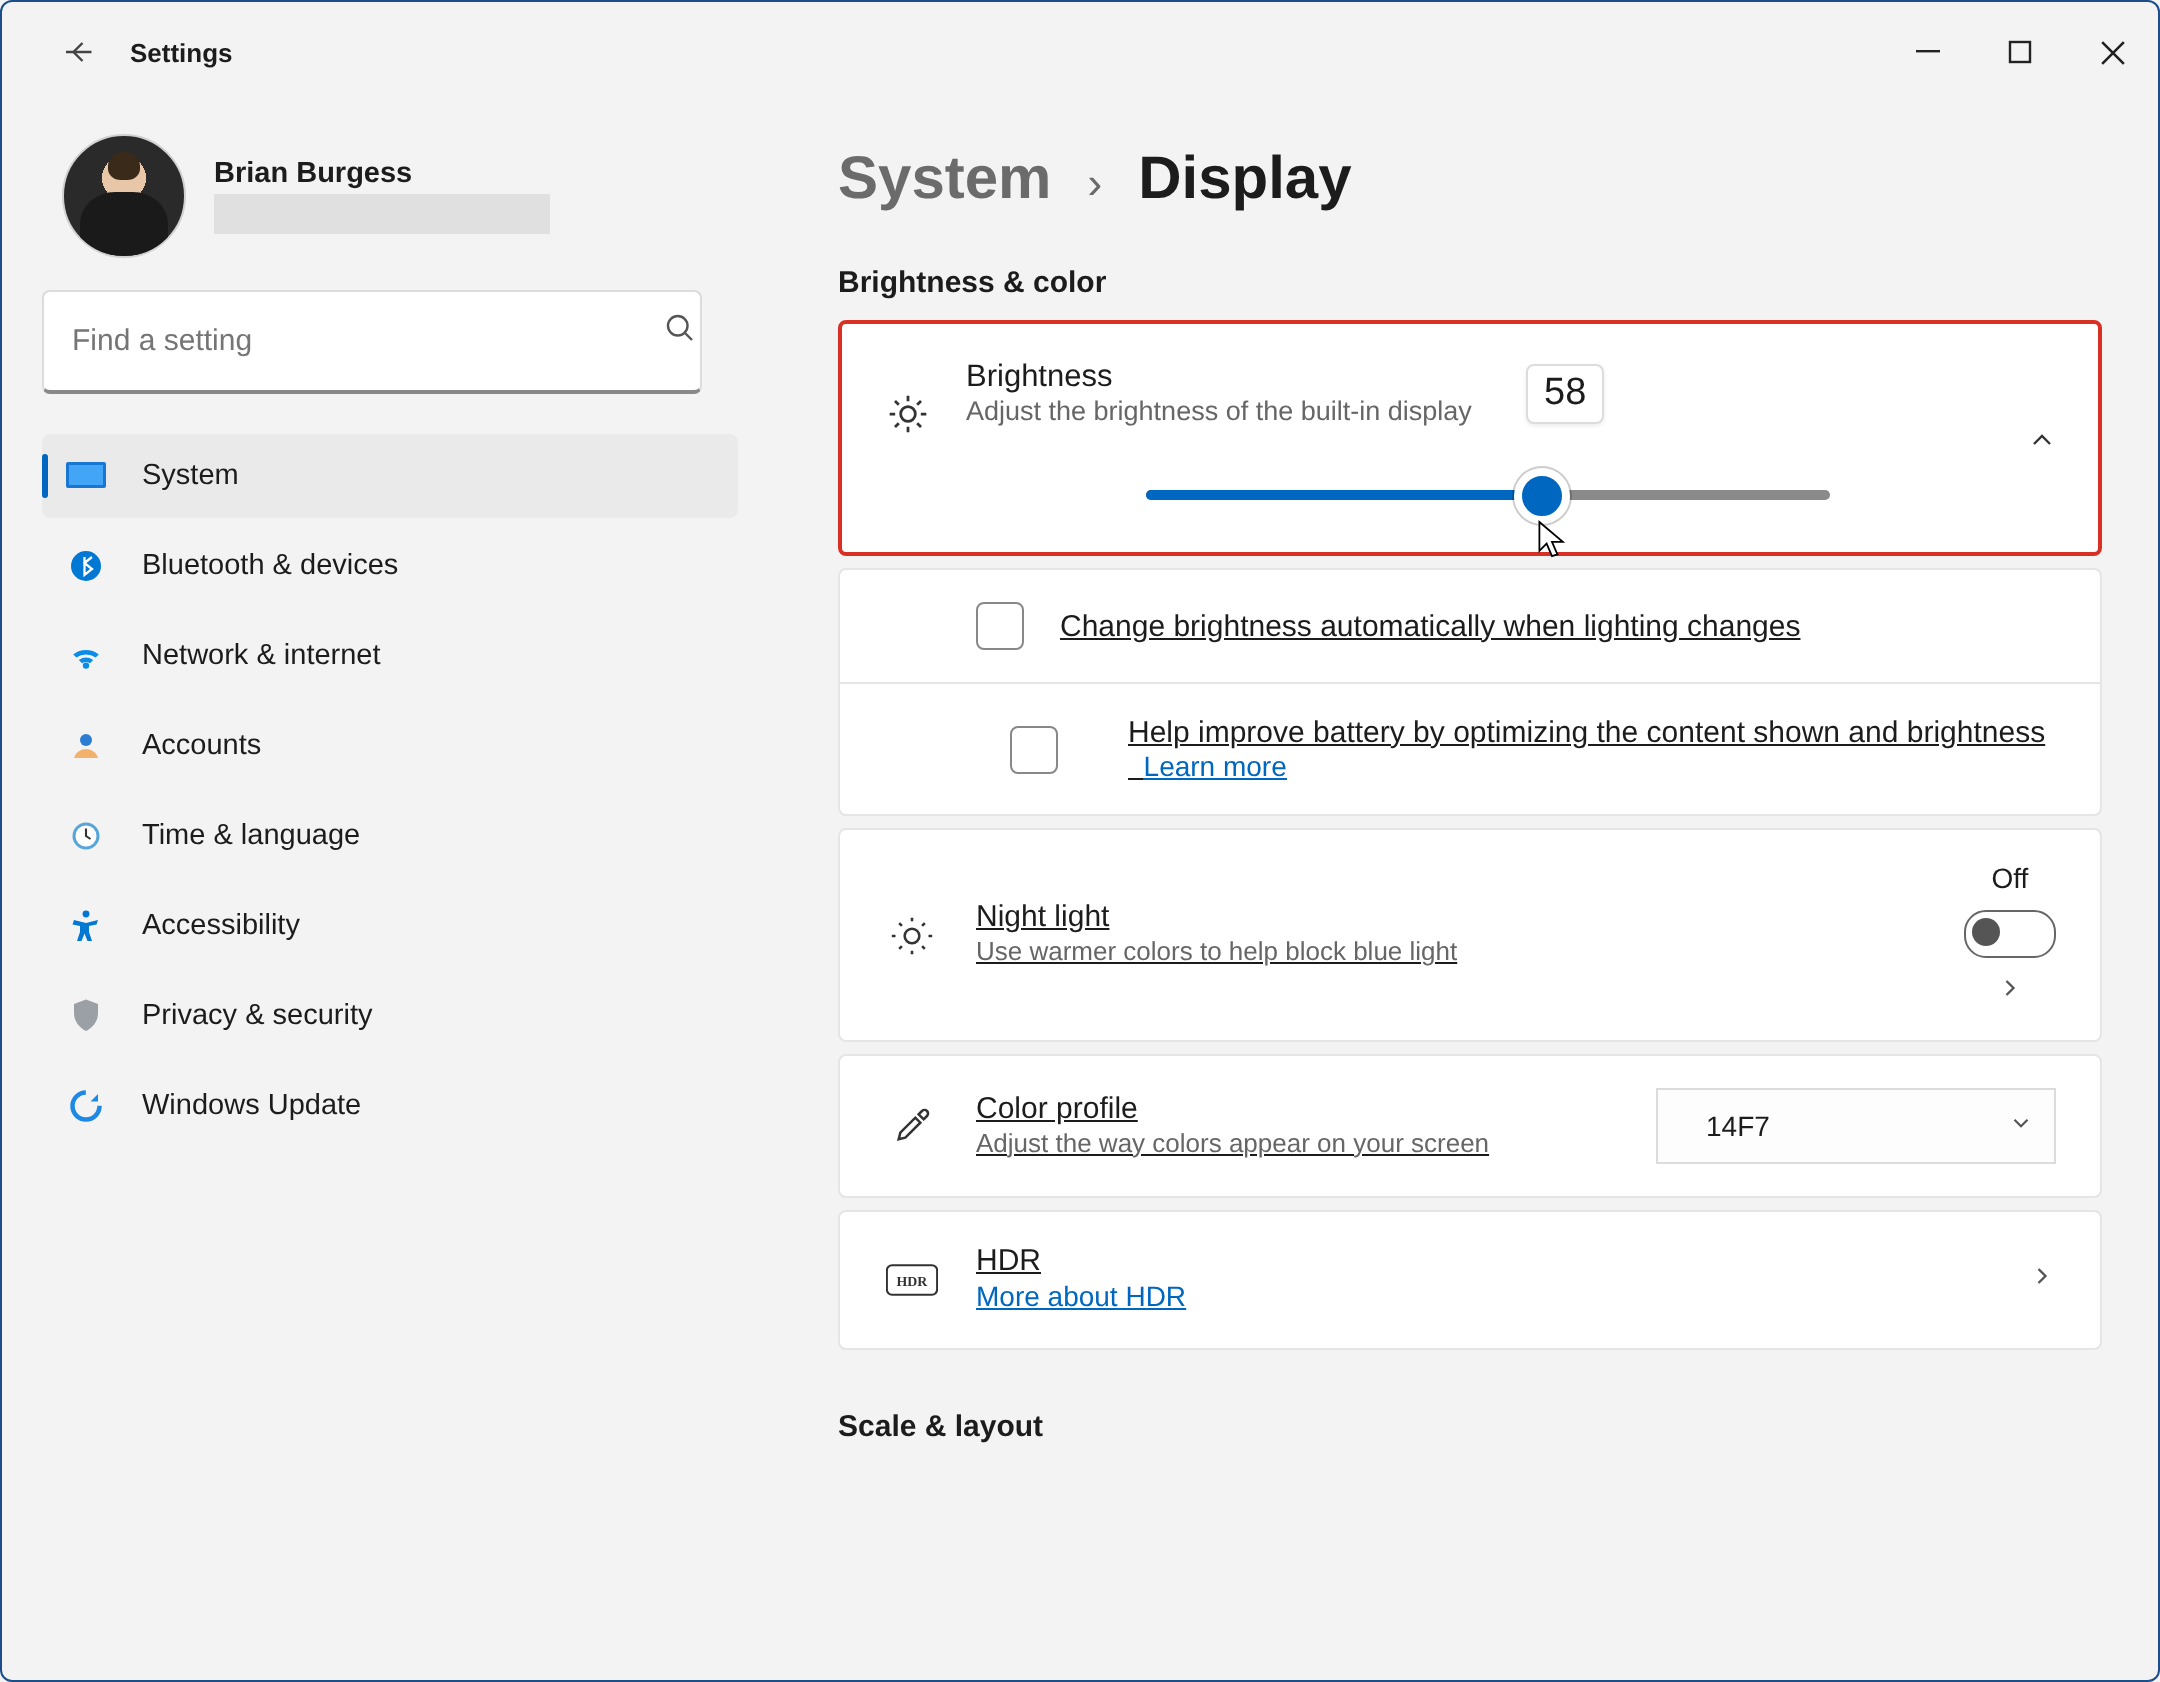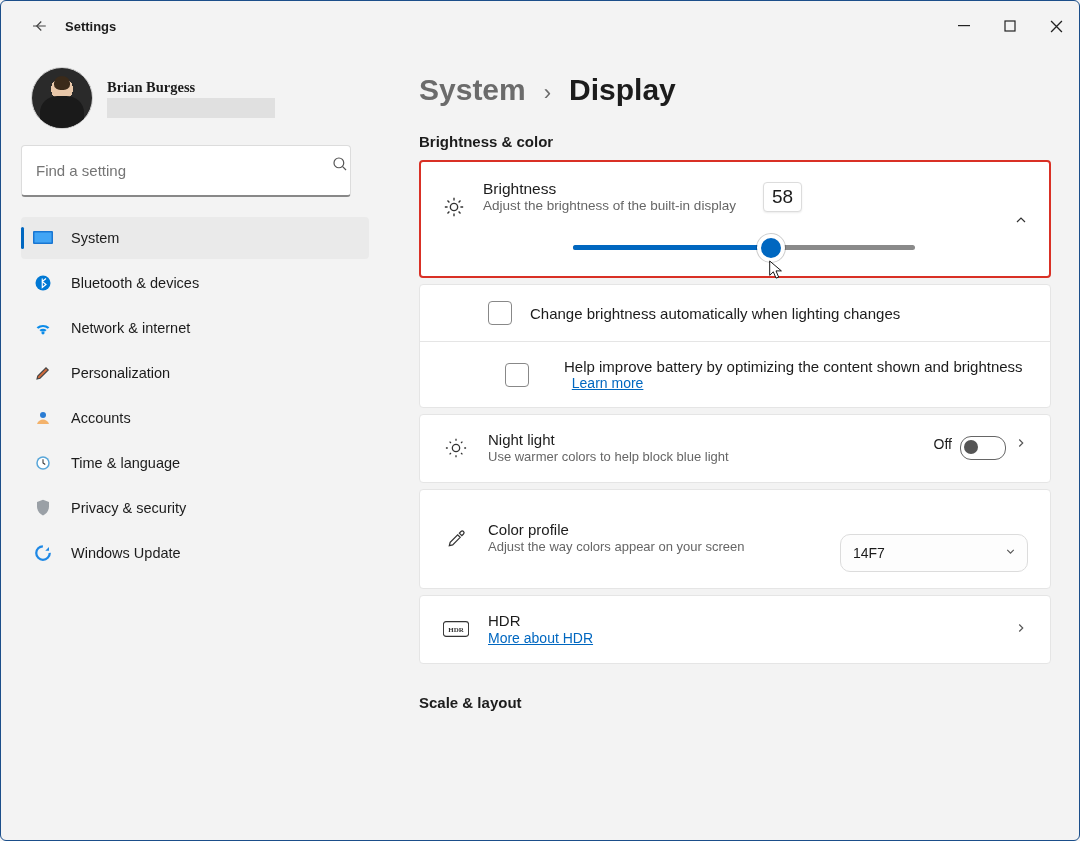--- a/index.html
+++ b/index.html
@@ -64,21 +64,20 @@
     height:calc(100% - 50px);
   }
   .sidebar{
     width:380px;
     padding:8px 12px 0 20px;
     box-sizing:border-box;
   }
   .profile{
     display:flex;align-items:center;gap:14px;height:78px;
     padding-left:10px;
-    font-family:Liberation Serif, serif;
   }
   .avatar{
     width:60px;height:60px;border-radius:50%;
     background:radial-gradient(circle at 50% 35%, #e8c7a9 0 11px, transparent 11px),
                linear-gradient(#2a2a2a,#2a2a2a);
     border:1px solid #d0d0d0;
     position:relative;overflow:hidden;
   }
   .avatar::after{
     content:"";position:absolute;left:8px;right:8px;top:28px;bottom:-8px;
@@ -168,25 +167,25 @@
   }
   .row{
     display:flex;align-items:center;
     padding:16px 22px;
     gap:18px;
   }
   .row + .row{border-top:1px solid var(--border);gap:35px;}
   .row .lead-icon{
     width:28px;display:flex;justify-content:center;color:#444;flex-shrink:0;
   }
-  .row .texts{flex:1;min-width:0;}
+  .row .texts{flex:1;min-width:0;text-decoration:underline;}
   .row .title{font-size:15px;}
   .row .sub{font-size:13px;color:var(--muted);line-height:1.35;}
   .row .link{color:var(--accent);}
-  .row .right{display:flex;gap:8px;}
+  .row .right{display:flex;align-items:center;gap:8px;flex-direction:column;}
   .chev{color:#555;}
   .checkbox{
     width:22px;height:22px;border:1.5px solid #888;border-radius:4px;
     flex-shrink:0;background:#fff;
   }
 
   
   .brightness-card{padding:18px 22px 26px 22px;position:relative;}
   .brightness-top{display:flex;align-items:flex-start;gap:18px;}
   .brightness-texts{flex:1;}
@@ -226,23 +225,23 @@
 
   .toggle{
     width:44px;height:22px;border-radius:11px;border:1.5px solid #666;
     background:#fff;position:relative;
   }
   .toggle::after{
     content:"";position:absolute;left:3px;top:3px;width:14px;height:14px;
     border-radius:50%;background:#555;
   }
   .select{
-    height:36px;border:1px solid var(--border2);border-radius:10px;
-    background:#fdfdfd;padding:0 34px 0 12px;font-size:14px;
-    display:flex;align-items:center;min-width:140px;position:relative;margin-top:28px;
+    height:36px;border:1px solid var(--border2);border-radius:0;
+    background:#fdfdfd;padding:0 34px 0 24px;font-size:14px;
+    display:flex;align-items:center;min-width:140px;position:relative;
   }
   .select .chev{position:absolute;right:10px;}
 
   .section-gap{height:24px;}
 </style>
 </head>
 <body>
 
 <div class="window">
 
@@ -316,44 +315,45 @@
         <div class="nav-item">
           <span class="icon">
             <svg width="20" height="16" viewBox="0 0 24 20" fill="#0c8ce9">
                 <path d="M12 18a2 2 0 100-4 2 2 0 000 4zM4 9a13 13 0 0116 0l-2 2a10 10 0 00-12 0zM7.5 12.5a8 8 0 019 0l-2 2a5 5 0 00-5 0z"></path>
               </svg>
           </span>
           <span class="label">Network &amp; internet</span>
         </div>
         <div class="nav-item">
           <span class="icon">
-            <svg width="18" height="18" viewBox="0 0 24 24" fill="none" stroke="#444" stroke-width="1.5">
-                <path d="M4 20l4-1 11-11-3-3L5 16z" fill="#d26a3a"></path>
-              </svg>
-          </span>
-          <span class="label">Personalization</span>
-        </div>
-        <div class="nav-item">
-          <span class="icon">
             <svg width="18" height="18" viewBox="0 0 24 24">
                 <circle cx="12" cy="8" r="4" fill="#2b7cd3"></circle>
                 <path d="M4 20c1-4 5-6 8-6s7 2 8 6" fill="#f3b26b"></path>
               </svg>
           </span>
           <span class="label">Accounts</span>
         </div>
         <div class="nav-item">
           <span class="icon">
             <svg width="18" height="18" viewBox="0 0 24 24">
                 <circle cx="12" cy="12" r="9" fill="#58a6d9"></circle>
                 <circle cx="12" cy="12" r="7" fill="#fff"></circle>
                 <path d="M12 7v5l3 2" stroke="#333" stroke-width="1.4" fill="none"></path>
               </svg>
           </span>
           <span class="label">Time &amp; language</span>
+        </div>
+        <div class="nav-item">
+          <span class="icon">
+            <svg width="18" height="18" viewBox="0 0 24 24" fill="#0078d4">
+                <circle cx="12" cy="4" r="2.3"></circle>
+                <path d="M4 8l8 2 8-2-1 3-5 1v4l2 6-3 0-2-5-2 5-3 0 2-6v-4l-5-1z"></path>
+              </svg>
+          </span>
+          <span class="label">Accessibility</span>
         </div>
         <div class="nav-item">
           <span class="icon">
             <svg width="16" height="18" viewBox="0 0 20 24">
                 <path d="M10 1l8 3v6c0 6-4 10-8 12-4-2-8-6-8-12V4z" fill="#9aa0a6"></path>
               </svg>
           </span>
           <span class="label">Privacy &amp; security</span>
         </div>
         <div class="nav-item">

